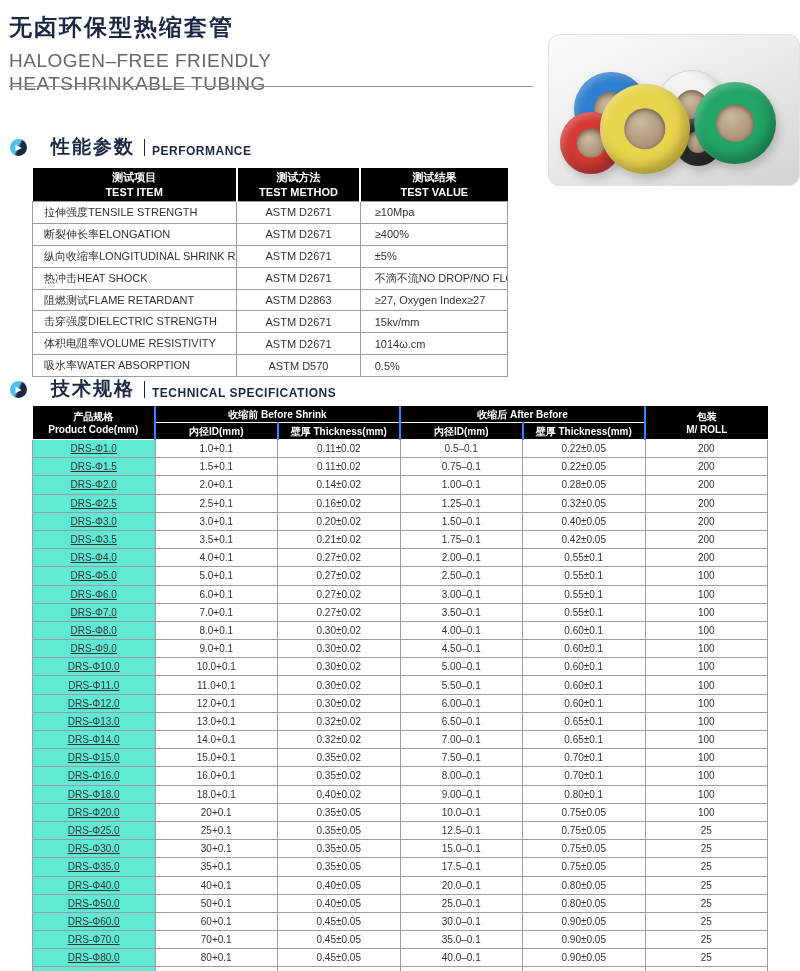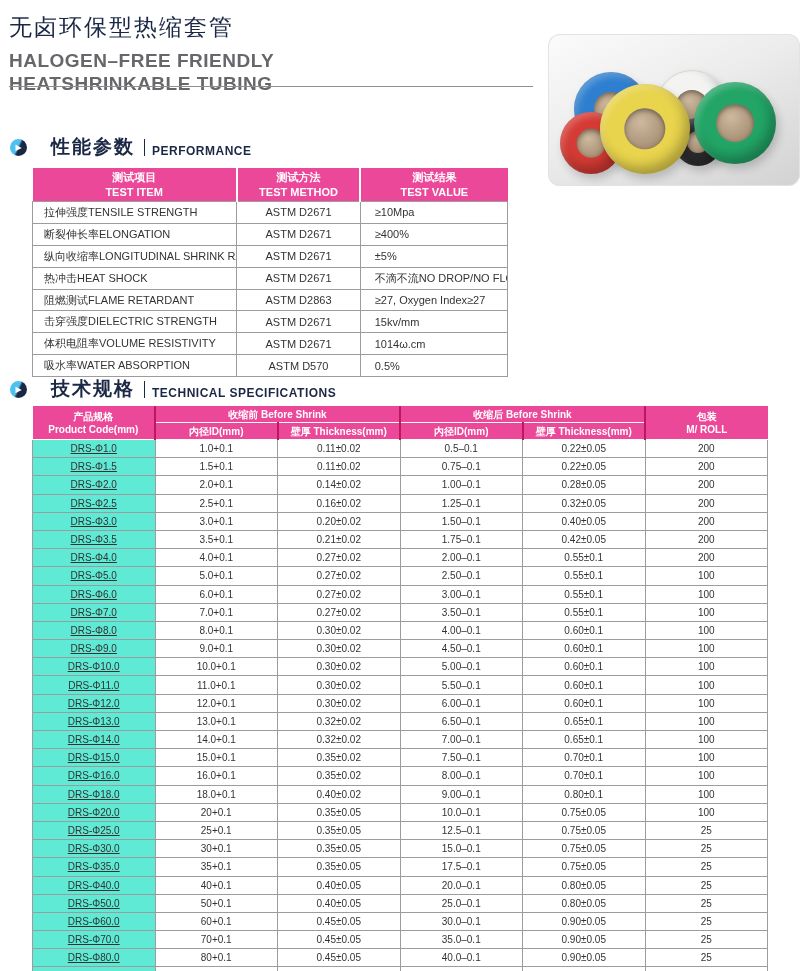--- a/index.html
+++ b/index.html
@@ -1,21 +1,21 @@
 <!DOCTYPE html>
 <html><head>
 <meta charset="utf-8">
 <style>
   html,body{margin:0;padding:0;background:#fff;}
   body{width:800px;height:971px;position:relative;font-family:"Liberation Sans","DejaVu Sans",sans-serif;color:#333;overflow:hidden;}
 
   
   .title-block{position:absolute;left:9px;top:12px;}
-  .title-cn{font-size:23px;font-weight:normal;color:#1b2845;letter-spacing:2px;margin:0 0 6px 0;}
-  .title-en{font-size:19px;color:#66676a;letter-spacing:0.5px;line-height:1.22;font-weight:bold;}
+  .title-cn{font-size:23px;font-weight:bold;color:#1b2845;letter-spacing:2px;margin:0 0 6px 0;}
+  .title-en{font-size:19px;color:#66676a;letter-spacing:0.5px;line-height:1.22;font-weight:normal;}
   .title-rule{position:absolute;left:9px;top:86px;width:524px;height:1px;background:#8f8f8f;}
 
   
   .product-photo{position:absolute;left:548px;top:34px;width:252px;height:152px;border-radius:12px;
     background:linear-gradient(155deg,#fbfbfb 0%,#ececec 45%,#d2d2d2 100%);overflow:hidden;
     box-shadow:0 0 0 1px #e3e3e3 inset;}
   .roll{position:absolute;border-radius:50%;box-shadow:inset -5px -7px 12px rgba(0,0,0,.28), inset 3px 4px 6px rgba(255,255,255,.25), 3px 5px 8px rgba(0,0,0,.18);}
   .roll .hole{position:absolute;left:50%;top:50%;transform:translate(-50%,-50%);width:46%;height:46%;border-radius:50%;
     background:radial-gradient(circle at 40% 35%,#cdb99f 0%,#b19a7e 55%,#947d63 100%);
     box-shadow:inset 0 2px 5px rgba(0,0,0,.4);}
@@ -32,37 +32,37 @@
   .sec-head-2{top:376px;}
   .section-icon{width:17px;height:17px;border-radius:50%;flex:0 0 17px;
     background:linear-gradient(115deg,#4ec1ef 45%,#1b2845 55%);
     color:#fff;font-size:8px;line-height:17px;text-align:center;margin-right:8px;}
   .sec-cn{font-size:19px;font-weight:bold;color:#1b2845;letter-spacing:2px;margin-left:16px;}
   .sec-bar{width:1px;height:17px;background:#1b2845;margin:0 7px 0 9px;}
   .sec-en{font-size:12px;font-weight:bold;color:#1b2845;letter-spacing:0.5px;align-self:flex-end;padding-bottom:2px;text-align:right;}
 
   
   table{border-collapse:collapse;table-layout:fixed;}
-  th{background:#ec4899;color:#fff;font-weight:bold;padding:0;}
+  th{background:#000000;color:#fff;font-weight:bold;padding:0;}
   td{border:1px solid #9c9c9c;background:#fff;overflow:hidden;white-space:nowrap;}
 
   
   .perf-table{position:absolute;left:32px;top:168px;width:476px;}
   .perf-table th{height:33px;font-size:11px;line-height:1.35;border-right:2px solid #fff;}
   .perf-table th:last-child{border-right:none;}
   .perf-table col.p0{width:43%;} .perf-table col.p1{width:26%;} .perf-table col.p2{width:31%;}
   .perf-table td{height:18.9px;font-size:11px;color:#333;}
   .perf-table td.pc0{text-align:left;padding-left:11px;margin-left:41px;}
   .perf-table td.pc1{text-align:center;}
   .perf-table td.pc2{text-align:left;padding-left:14px;}
 
   
   .spec-table{position:absolute;left:32px;top:406px;width:736px;}
   .spec-table col{width:16.66%;}
-  .spec-table th{font-size:10px;line-height:1.3;border-right:2px solid #be185d;border-bottom:1px solid #fff;}
+  .spec-table th{font-size:10px;line-height:1.3;border-right:2px solid #3b82f6;border-bottom:1px solid #fff;}
   .spec-table th.no-r{border-right:none;}
   .spec-table tr.h1 th{height:16px;}
   .spec-table tr.h2 th{height:16px;}
   .spec-table th.span2{height:32px;}
   .spec-table td{height:15.2px;font-size:10px;text-align:center;color:#333;}
   .spec-table td.code{background:#5eead4;text-decoration:underline;}
 </style>
 </head>
 <body>
 
@@ -185,21 +185,21 @@
       <col>
       <col>
     </colgroup>
   <thead>
     <tr class="h1">
       <th rowspan="2" class="span2">
         <div>产品规格</div>
         <div>Product Code(mm)</div>
       </th>
       <th colspan="2">收缩前 Before Shrink</th>
-      <th colspan="2">收缩后 Before Shrink</th>
+      <th colspan="2">收缩后 After Before</th>
       <th rowspan="2" class="span2 no-r">
         <div>包装</div>
         <div>M/ ROLL</div>
       </th>
     </tr>
     <tr class="h2">
       <th>内径ID(mm)</th>
       <th>壁厚 Thickness(mm)</th>
       <th>内径ID(mm)</th>
       <th>壁厚 Thickness(mm)</th>

